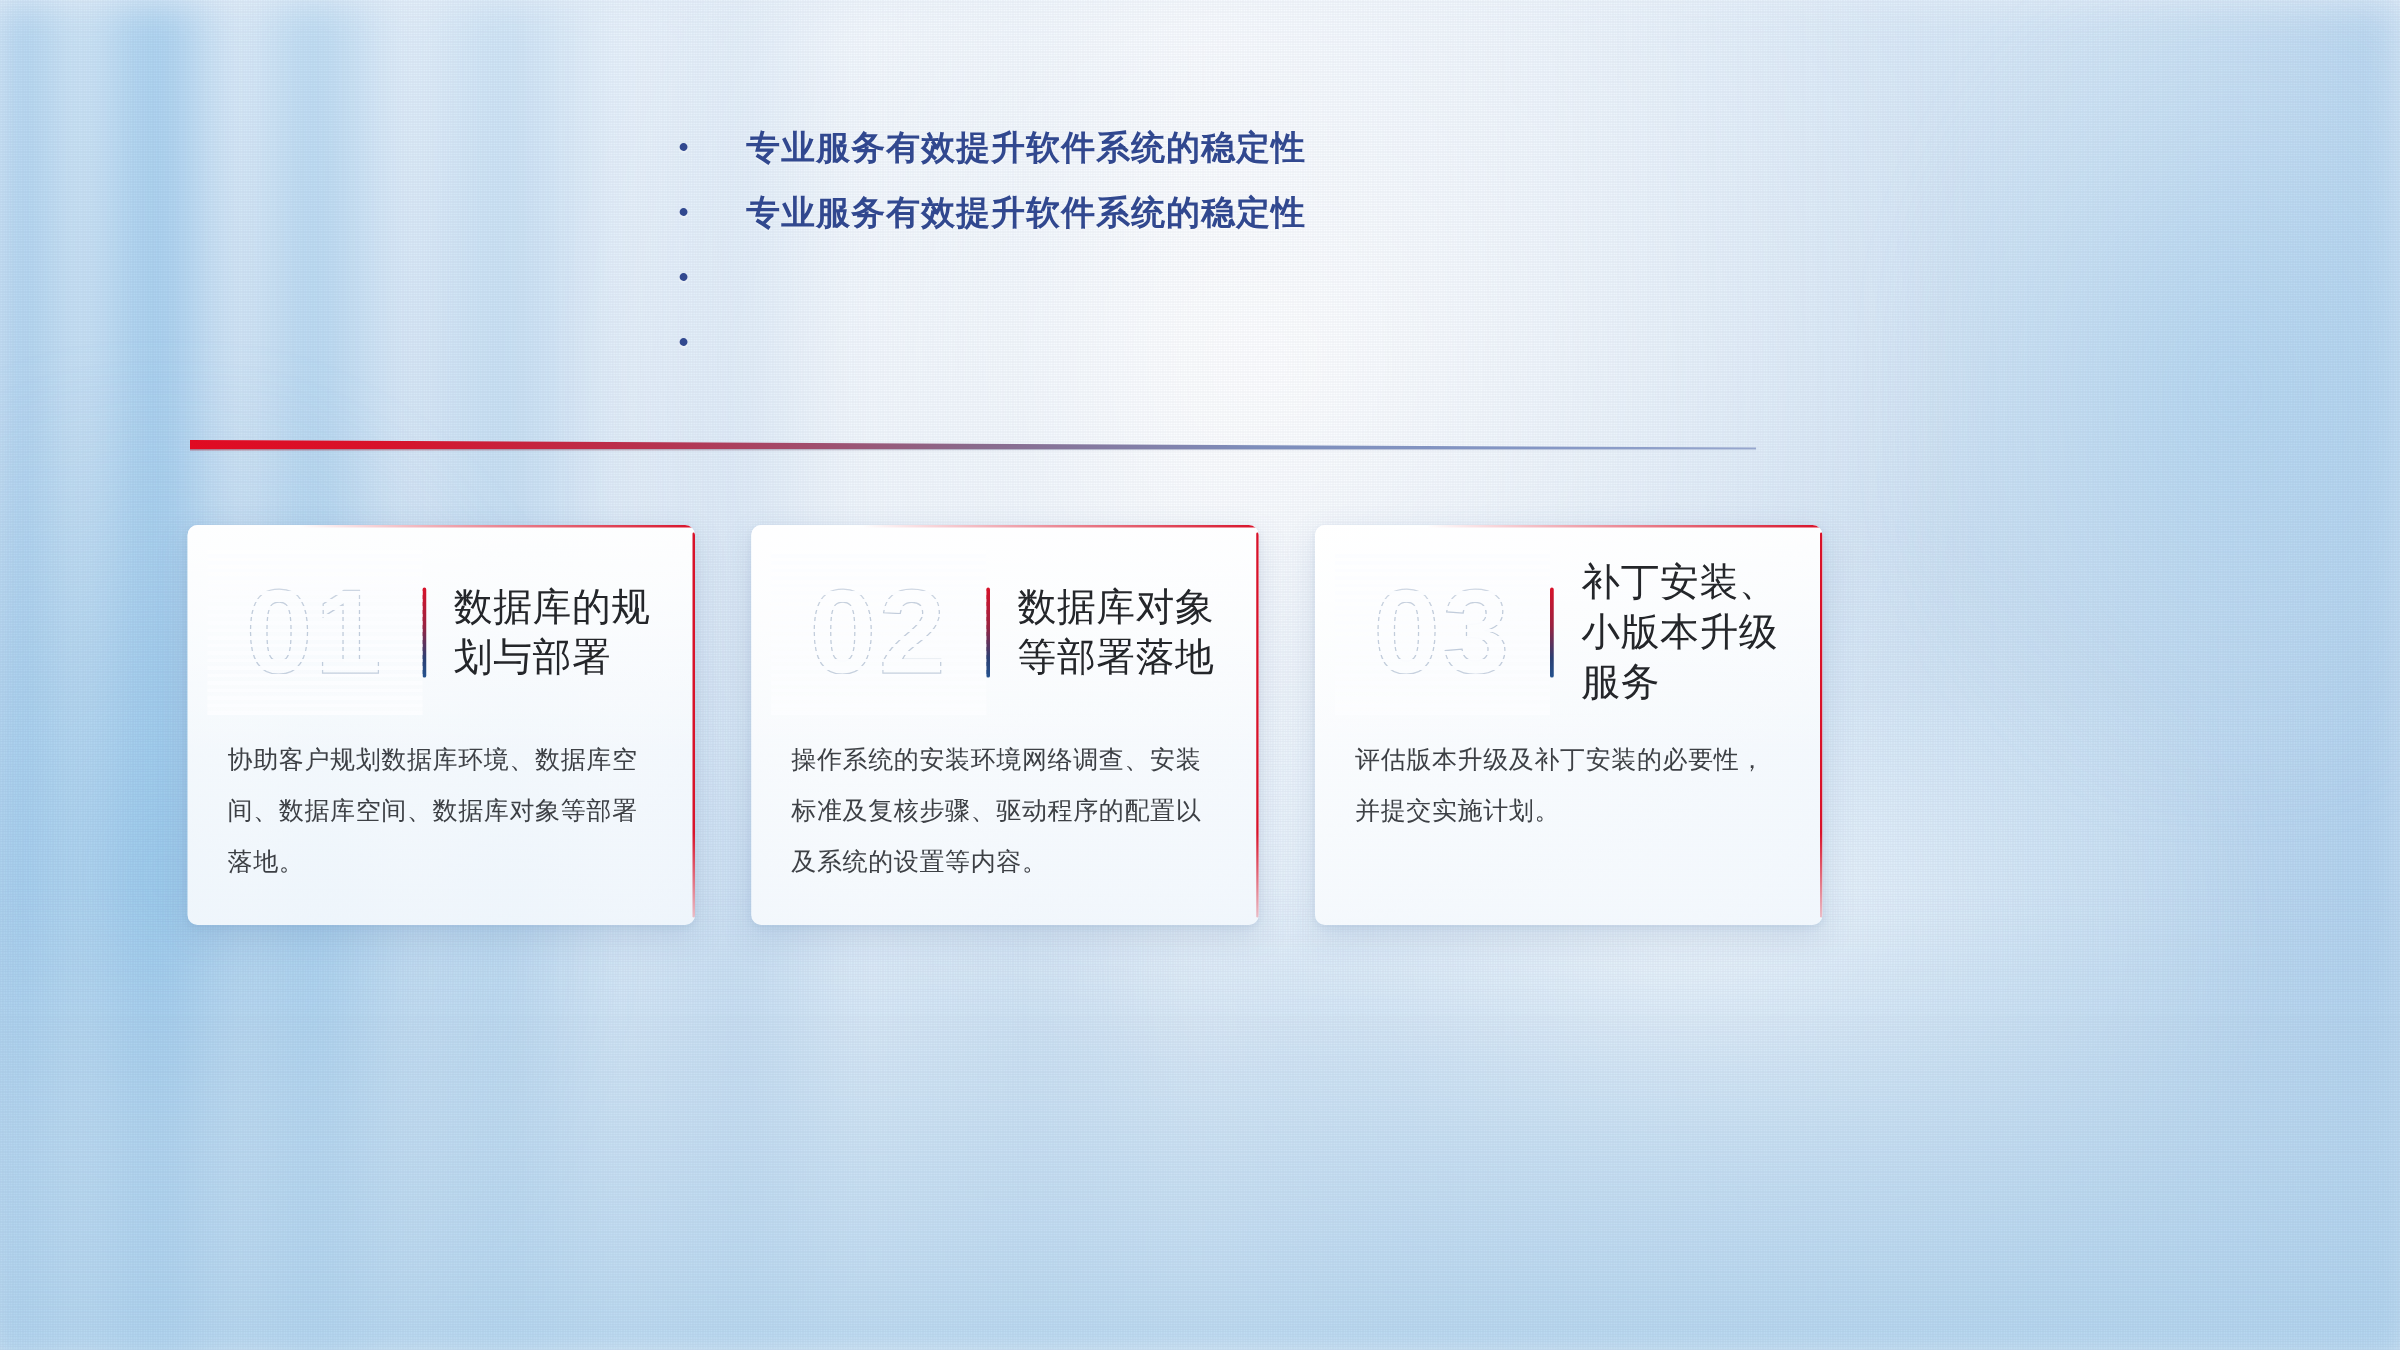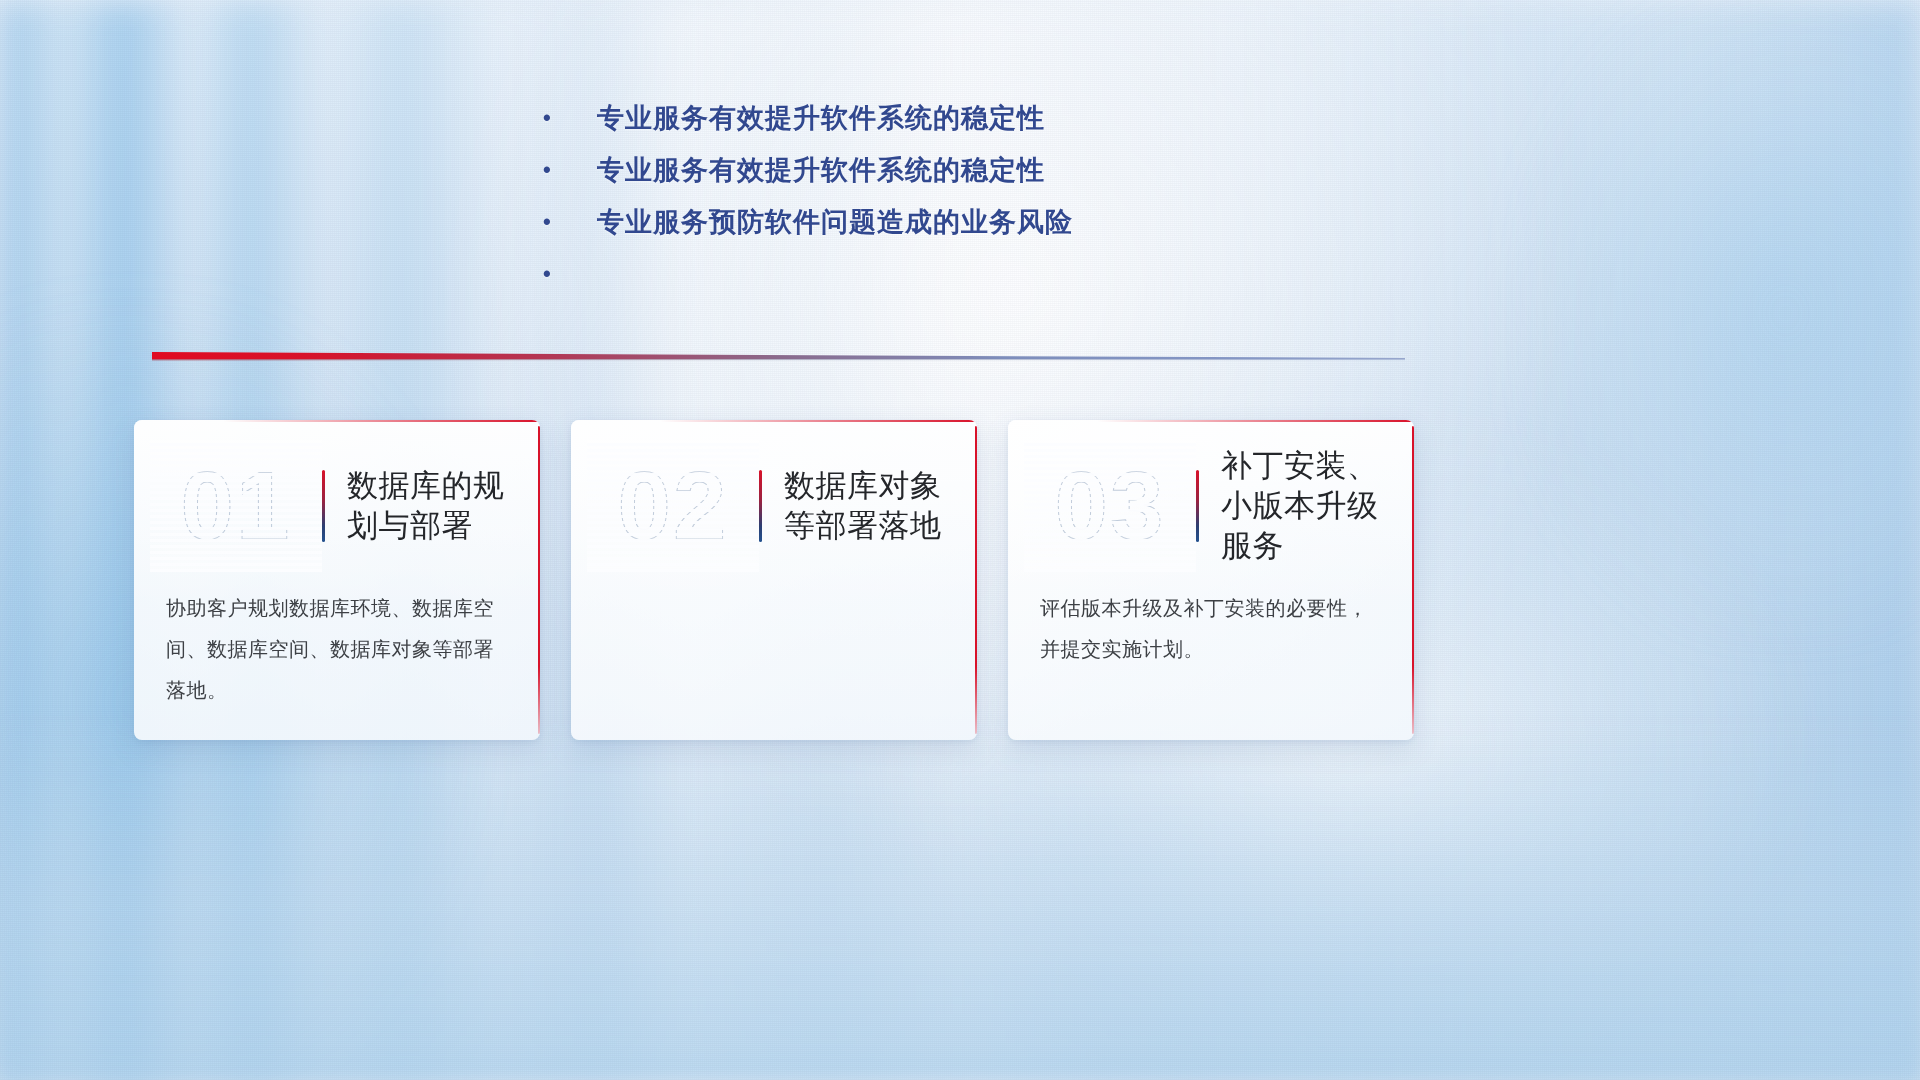--- a/index.html
+++ b/index.html
@@ -96,23 +96,23 @@
   .bullet .btxt{ white-space:nowrap;margin-left:20px; }
 
   
   #divider{
     position:absolute; left:152px; top:350px; width:1253px; height:14px;
     overflow:visible;
   }
 
   
   #cards{
-    position:absolute; left:134px; top:420px;
+    position:absolute; left:150px; top:420px;
     width:1310px; height:325px;
-    display:flex; gap:31px;
+    display:flex; gap:45px;
   }
   .card{
     position:relative;
     width:406px; height:320px;
     border-radius:8px;
     background:
       linear-gradient(155deg, rgba(255,255,255,0.93) 0%, rgba(250,252,254,0.90) 45%, rgba(243,248,253,0.88) 100%);
     box-shadow:0 10px 26px rgba(80,120,170,0.16), 0 2px 5px rgba(80,120,170,0.10);
     overflow:hidden;
   }
@@ -207,21 +207,20 @@
   <div class="bullet">
     <span class="dot">•</span>
     <span class="btxt">专业服务有效提升软件系统的稳定性</span>
   </div>
   <div class="bullet">
     <span class="dot">•</span>
     <span class="btxt">专业服务有效提升软件系统的稳定性</span>
   </div>
   <div class="bullet">
     <span class="dot">•</span>
-    <span class="btxt">专业服务预防软件问题造成的业务风险</span>
   </div>
   <div class="bullet">
     <span class="dot">•</span>
   </div>
 </div>
 
 <div id="divider">
   <svg width="1253" height="14" viewBox="0 0 1253 14" preserveAspectRatio="none">
     <defs>
       <linearGradient id="divgrad" x1="0" y1="0" x2="1" y2="0">
@@ -268,20 +267,21 @@
     <div class="edge-right"></div>
     <div class="card-head">
       <div class="num-wrap">
         <div class="num">02</div>
         <div class="num-tint"></div>
         <div class="num-mask"></div>
       </div>
       <div class="vbar"></div>
       <div class="card-title">数据库对象等部署落地</div>
     </div>
+    <div class="card-body">操作系统的安装环境网络调查、安装标准及复核步骤、驱动程序的配置以及系统的设置等内容。</div>
   </div>
 
   <div class="card">
     <div class="sheen"></div>
     <div class="edge-top"></div>
     <div class="edge-right"></div>
     <div class="card-head">
       <div class="num-wrap">
         <div class="num">03</div>
         <div class="num-tint"></div>

